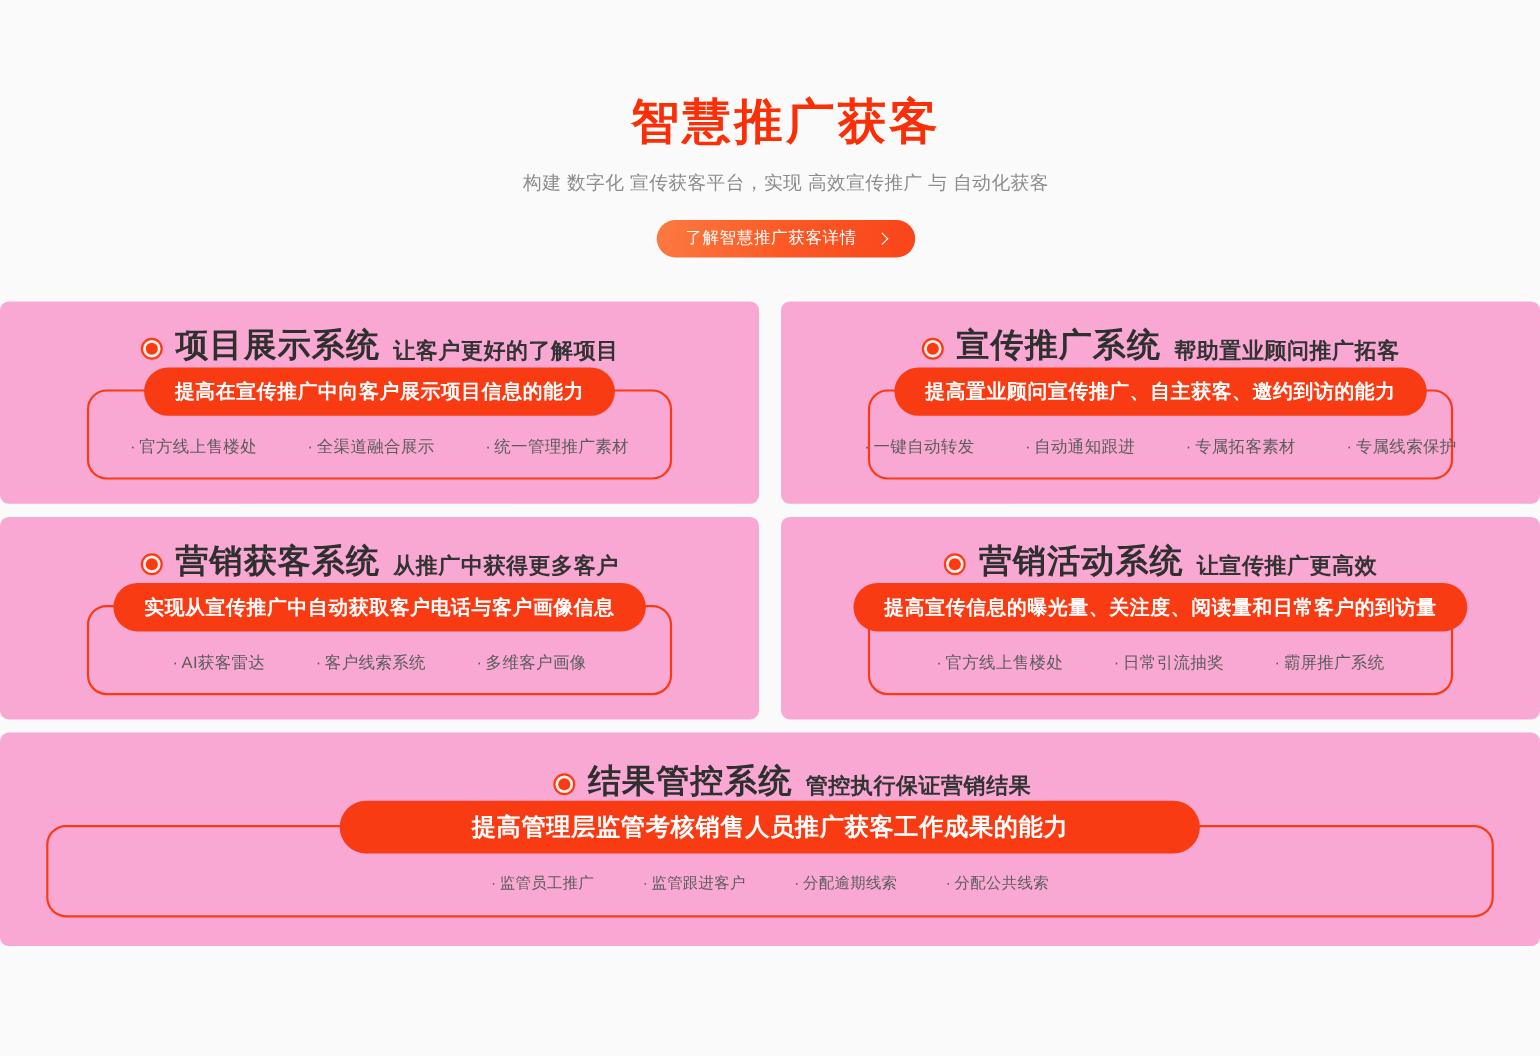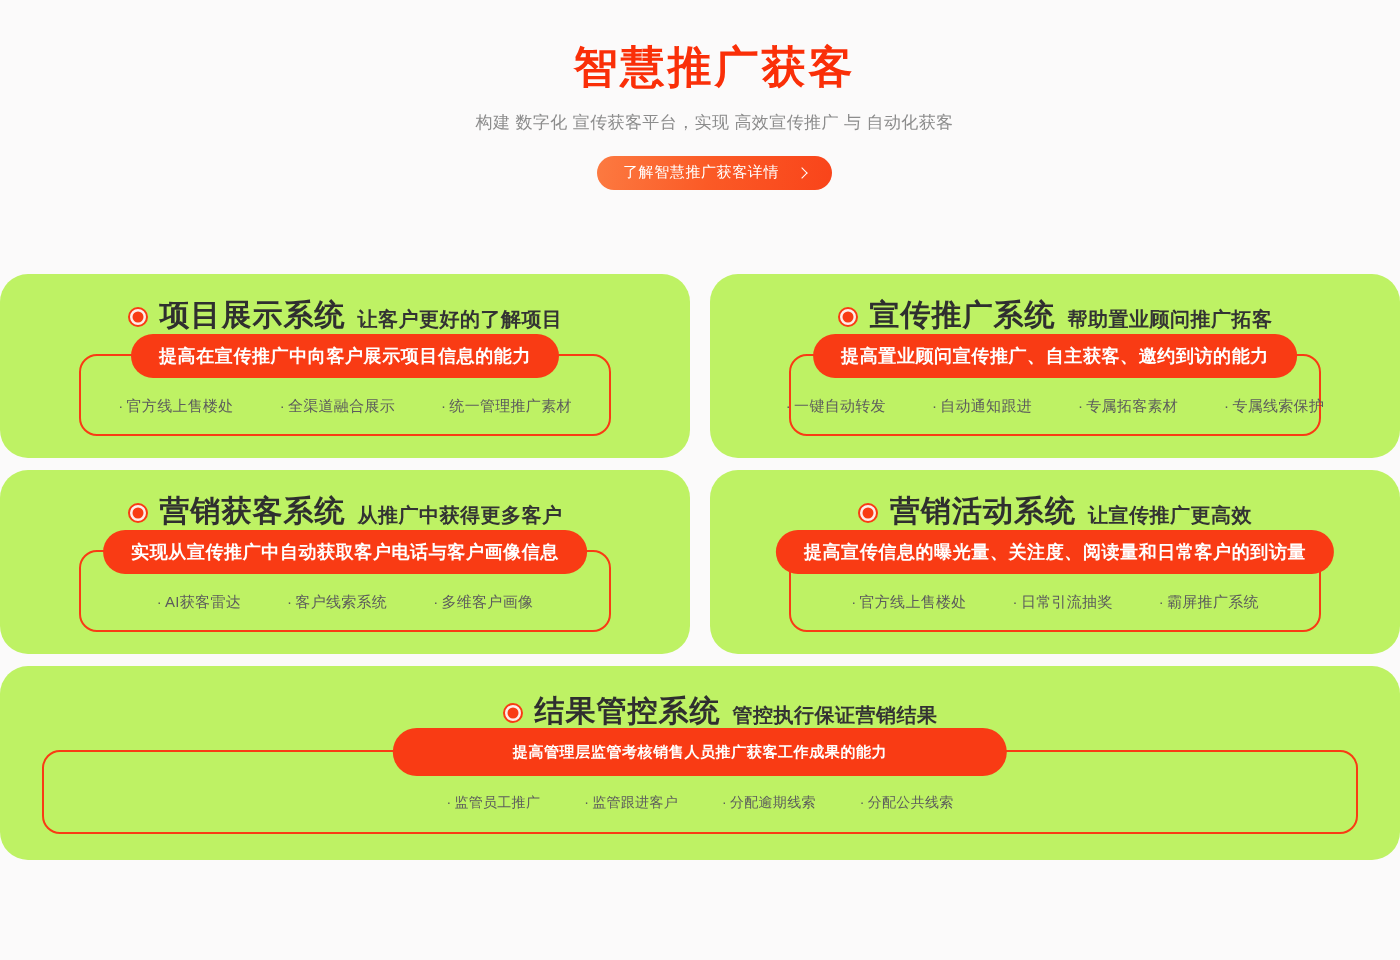--- a/index.html
+++ b/index.html
@@ -15,21 +15,21 @@
 
   .page {
     position: relative;
     width: 1400px;
     height: 960px;
     background: #fbfafa;
   }
 
   
   .hero {
-    padding-top: 42px;
+    padding-top: 86px;
     text-align: center;
     margin-left: 29px;
   }
 
   .hero-title {
     font-size: 44px;
     font-weight: bold;
     color: #fa2f08;
     letter-spacing: 3px;
     line-height: 1.12;
@@ -84,22 +84,22 @@
     left: 0;
     top: 274px;
     width: 1400px;
     display: flex;
     flex-wrap: wrap;
     gap: 12px 20px;
   }
 
   .card {
     position: relative;
-    background: #bef264;
-    border-radius: 28px;
+    background: #f9a8d4;
+    border-radius: 8px;
     width: 690px;
     height: 184px;
     overflow: hidden;
   }
 
   .card.wide {
     width: 1400px;
     height: 194px;
   }
 
@@ -188,21 +188,21 @@
     display: flex;
     align-items: center;
     justify-content: center;
     white-space: nowrap;
   }
 
   .card.wide .band {
     height: 48px;
     border-radius: 24px;
     top: -24px;
-    font-size: 15px;
+    font-size: 22px;
     padding: 0 120px;
   }
 
   .features {
     position: absolute;
     left: 0;
     right: 0;
     bottom: 0;
     height: 56px;
     display: flex;

